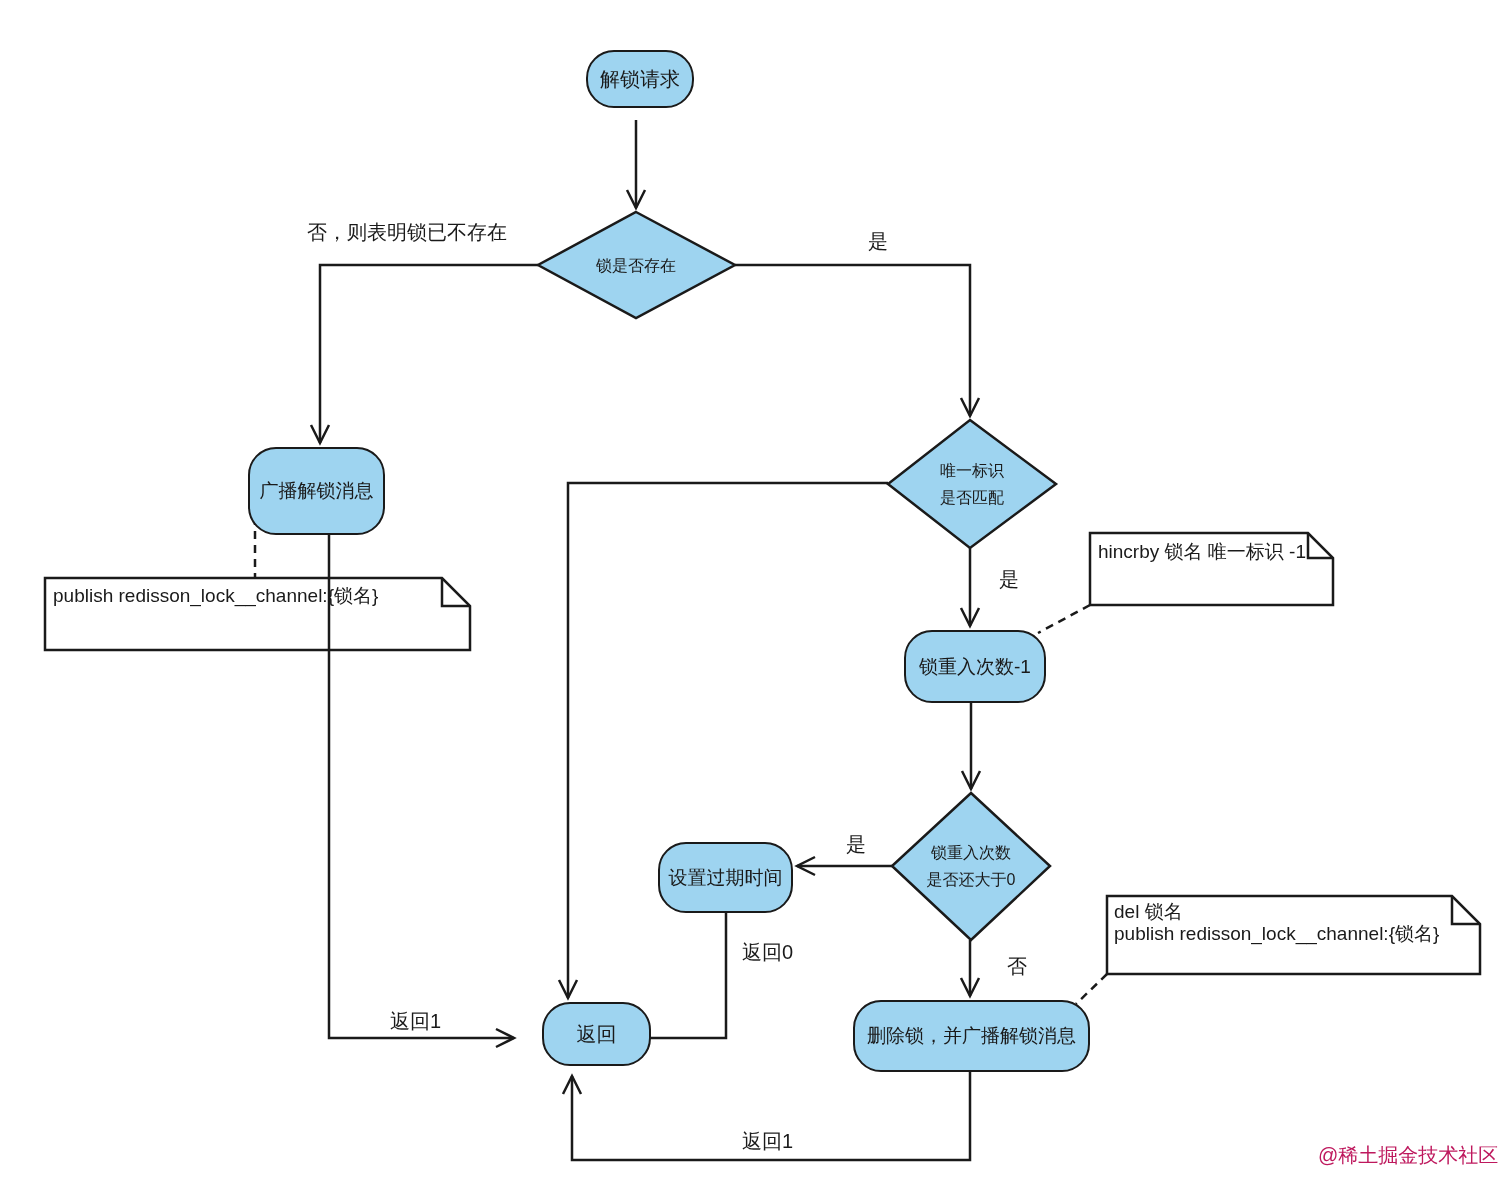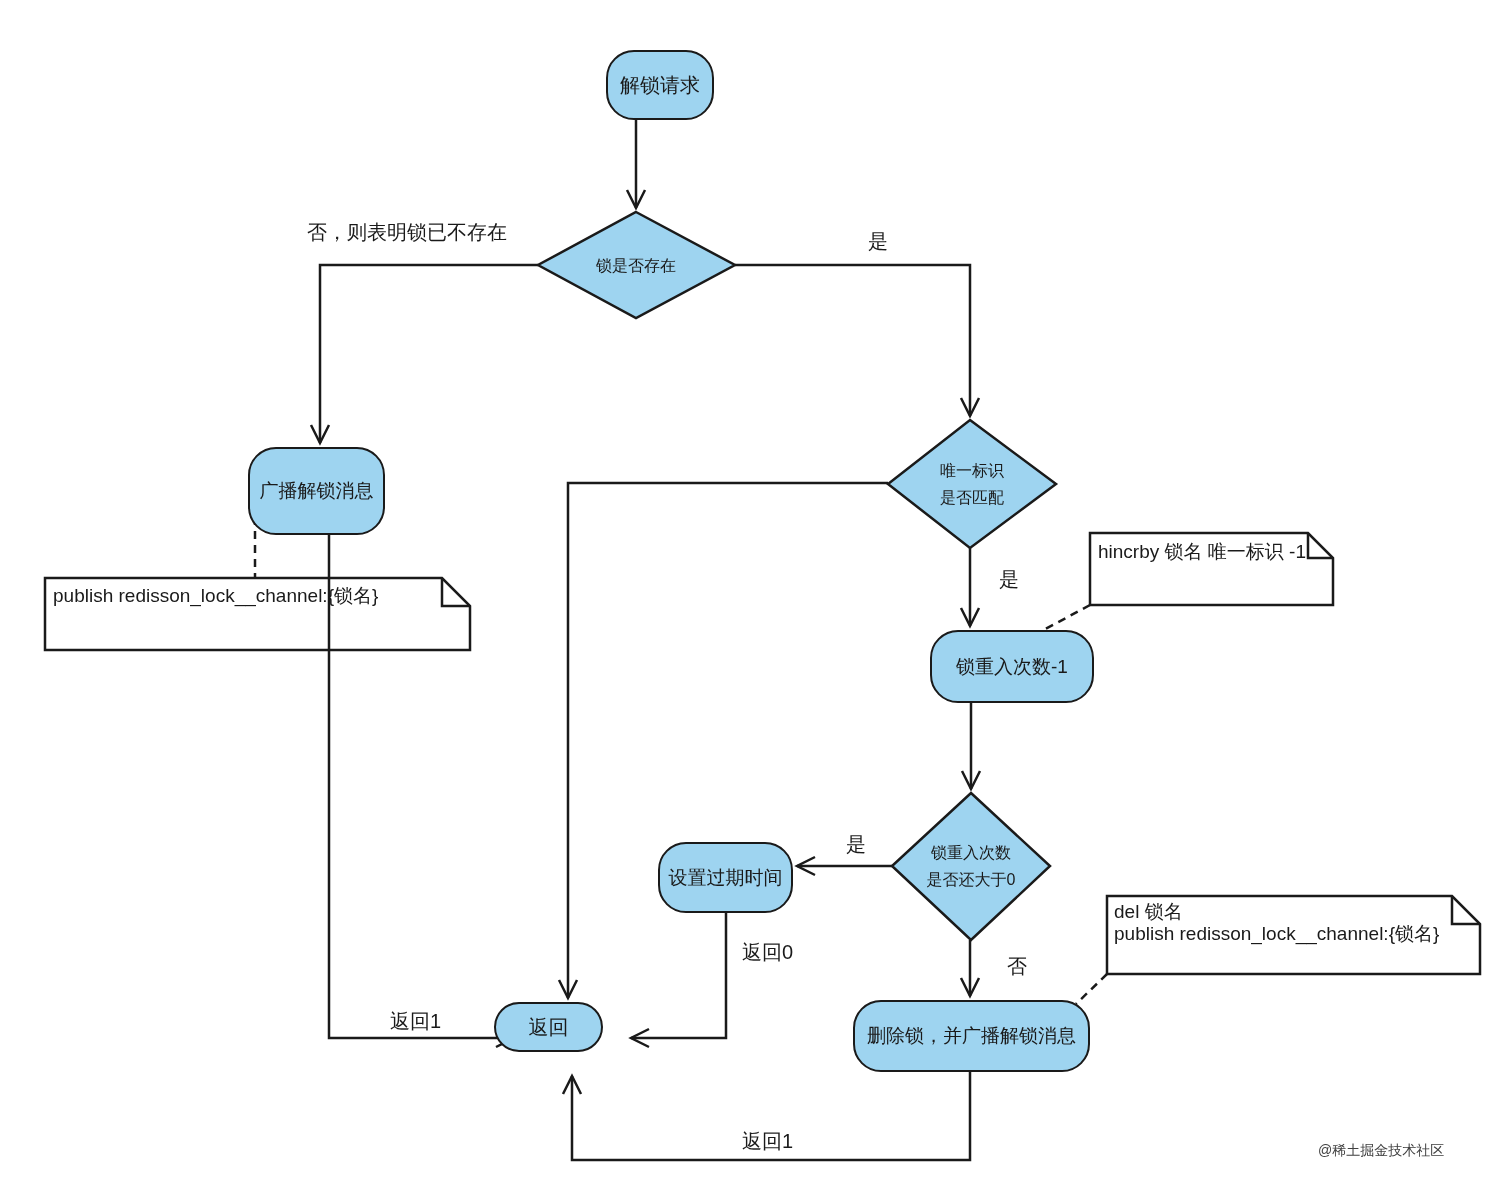--- a/index.html
+++ b/index.html
@@ -35,22 +35,22 @@
     font-size:20px;
     white-space:nowrap;
   }
   .notetext{
     position:absolute;
     font-size:19px;line-height:22px;
     white-space:nowrap;
   }
   .watermark{
     position:absolute;
-    font-size:14px;
-    color:#404040;
+    font-size:20px;
+    color:#be185d;
     white-space:nowrap;
   }
 </style>
 </head>
 <body>
 
 <div class="canvas">
 
   <svg class="layer" width="1512" height="1195" viewBox="0 0 1512 1195" fill="none" stroke="#1a1a1a" stroke-width="2.5">
     <defs>
@@ -86,29 +86,29 @@
     <path d="M892,866 L797,866" marker-end="url(#arrow)"></path>
     <path d="M726,913 L726,1038 L631,1038" marker-end="url(#arrow)"></path>
     <path d="M970,940 L970,996" marker-end="url(#arrow)"></path>
     <path d="M970,1072 L970,1160 L572,1160 L572,1076" marker-end="url(#arrow)"></path>
 
     <polygon points="636,212 735,265 636,318 538,265" fill="#9ed4f0"></polygon>
     <polygon points="970,420 1056,484 970,548 888,484" fill="#9ed4f0"></polygon>
     <polygon points="971,793 1050,866 971,940 892,866" fill="#9ed4f0"></polygon>
   </svg>
 
-  <div class="node" style="left:606px;top:50px;width:108px;height:70px">解锁请求</div>
+  <div class="node" style="left:586px;top:50px;width:108px;height:58px">解锁请求</div>
 
   <div class="node" style="left:248px;top:447px;width:137px;height:88px;font-size:19px">广播解锁消息</div>
 
-  <div class="node" style="left:930px;top:630px;width:164px;height:73px;font-size:19px">锁重入次数-1</div>
+  <div class="node" style="left:904px;top:630px;width:142px;height:73px;font-size:19px">锁重入次数-1</div>
 
   <div class="node" style="left:658px;top:842px;width:135px;height:71px;font-size:19px">设置过期时间</div>
 
-  <div class="node" style="left:494px;top:1002px;width:109px;height:50px">返回</div>
+  <div class="node" style="left:542px;top:1002px;width:109px;height:64px">返回</div>
 
   <div class="node" style="left:853px;top:1000px;width:237px;height:72px;font-size:19px">删除锁，并广播解锁消息</div>
 
   <div class="dtext" style="left:636px;top:265px">锁是否存在</div>
 
   <div class="dtext" style="left:972px;top:484px">
     <span>唯一标识</span>
     <span>是否匹配</span>
   </div>
 

